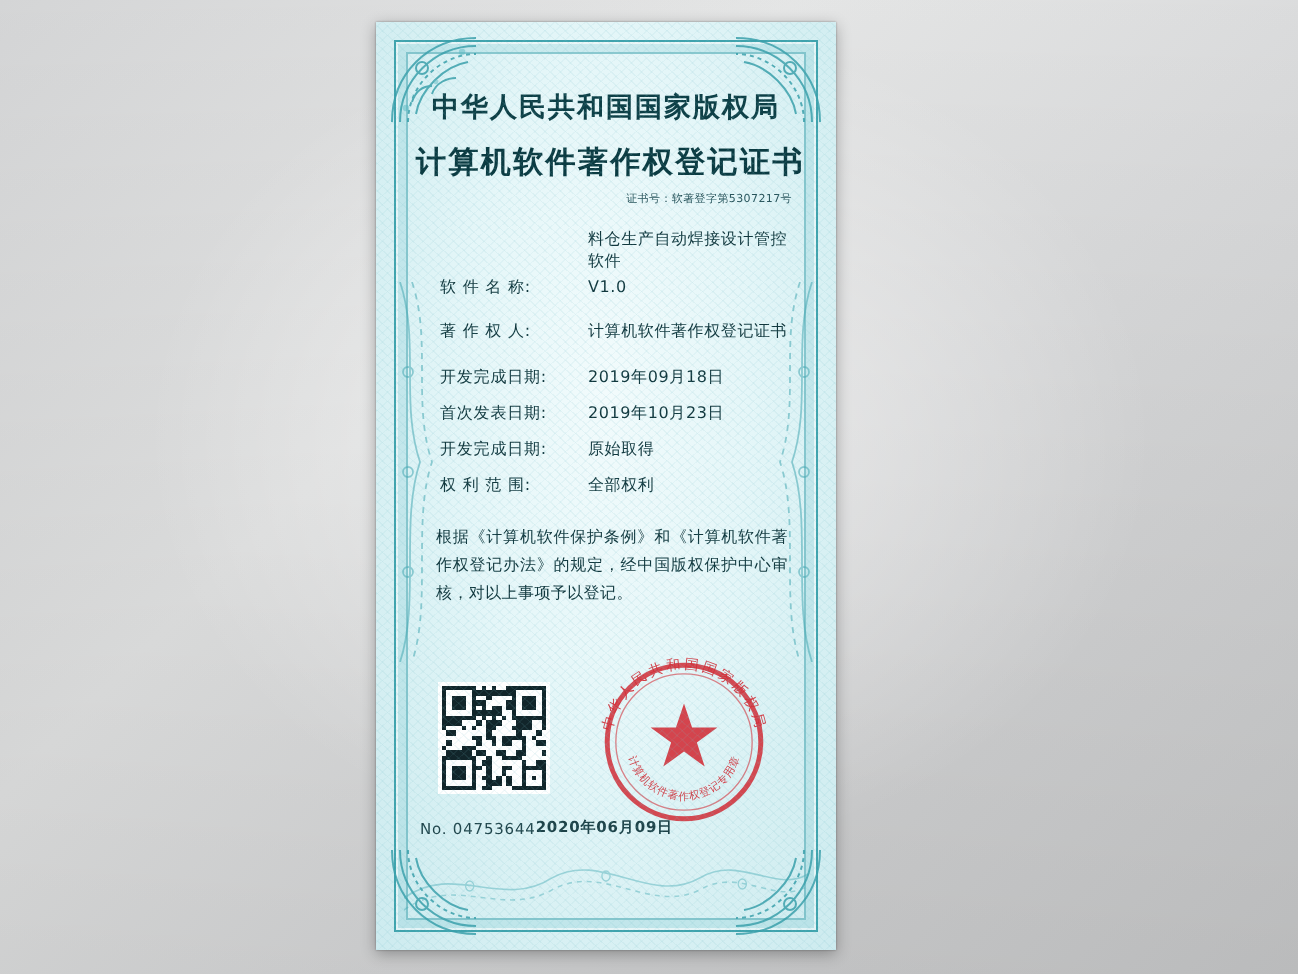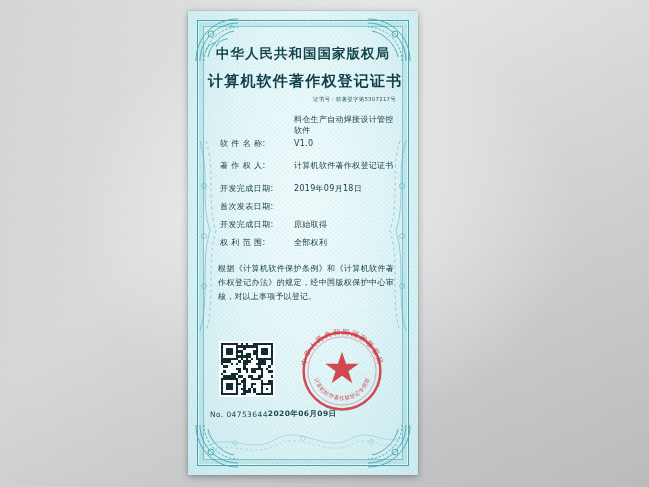--- a/index.html
+++ b/index.html
@@ -328,20 +328,21 @@
 
           <div class="gap-row"></div>
 
           <div class="field-row">
             <div class="field-label">开发完成日期:</div>
             <div class="field-value">2019年09月18日</div>
           </div>
 
           <div class="field-row">
             <div class="field-label">首次发表日期:</div>
+            <div class="field-value">2019年10月23日</div>
           </div>
 
           <div class="field-row">
             <div class="field-label">开发完成日期:</div>
             <div class="field-value">原始取得</div>
           </div>
 
           <div class="field-row">
             <div class="field-label">权 利 范 围:</div>
             <div class="field-value">全部权利</div>

